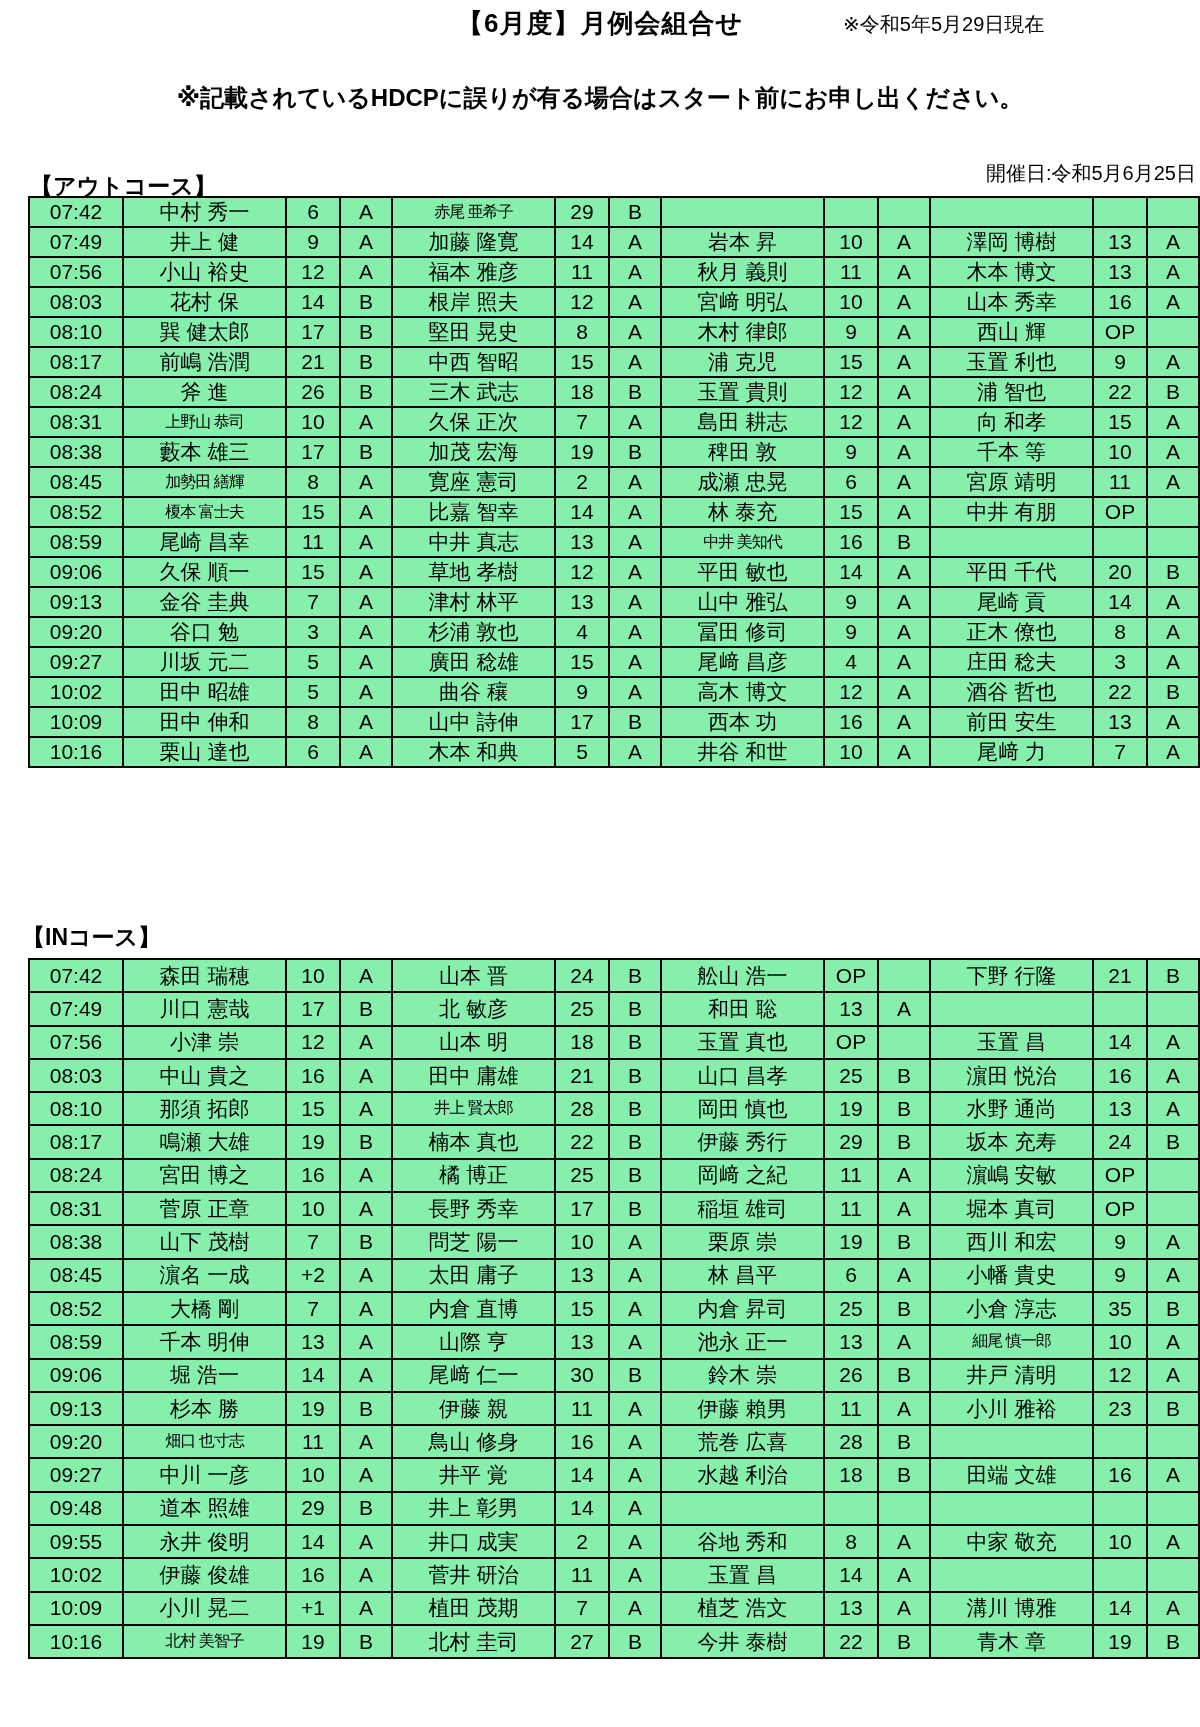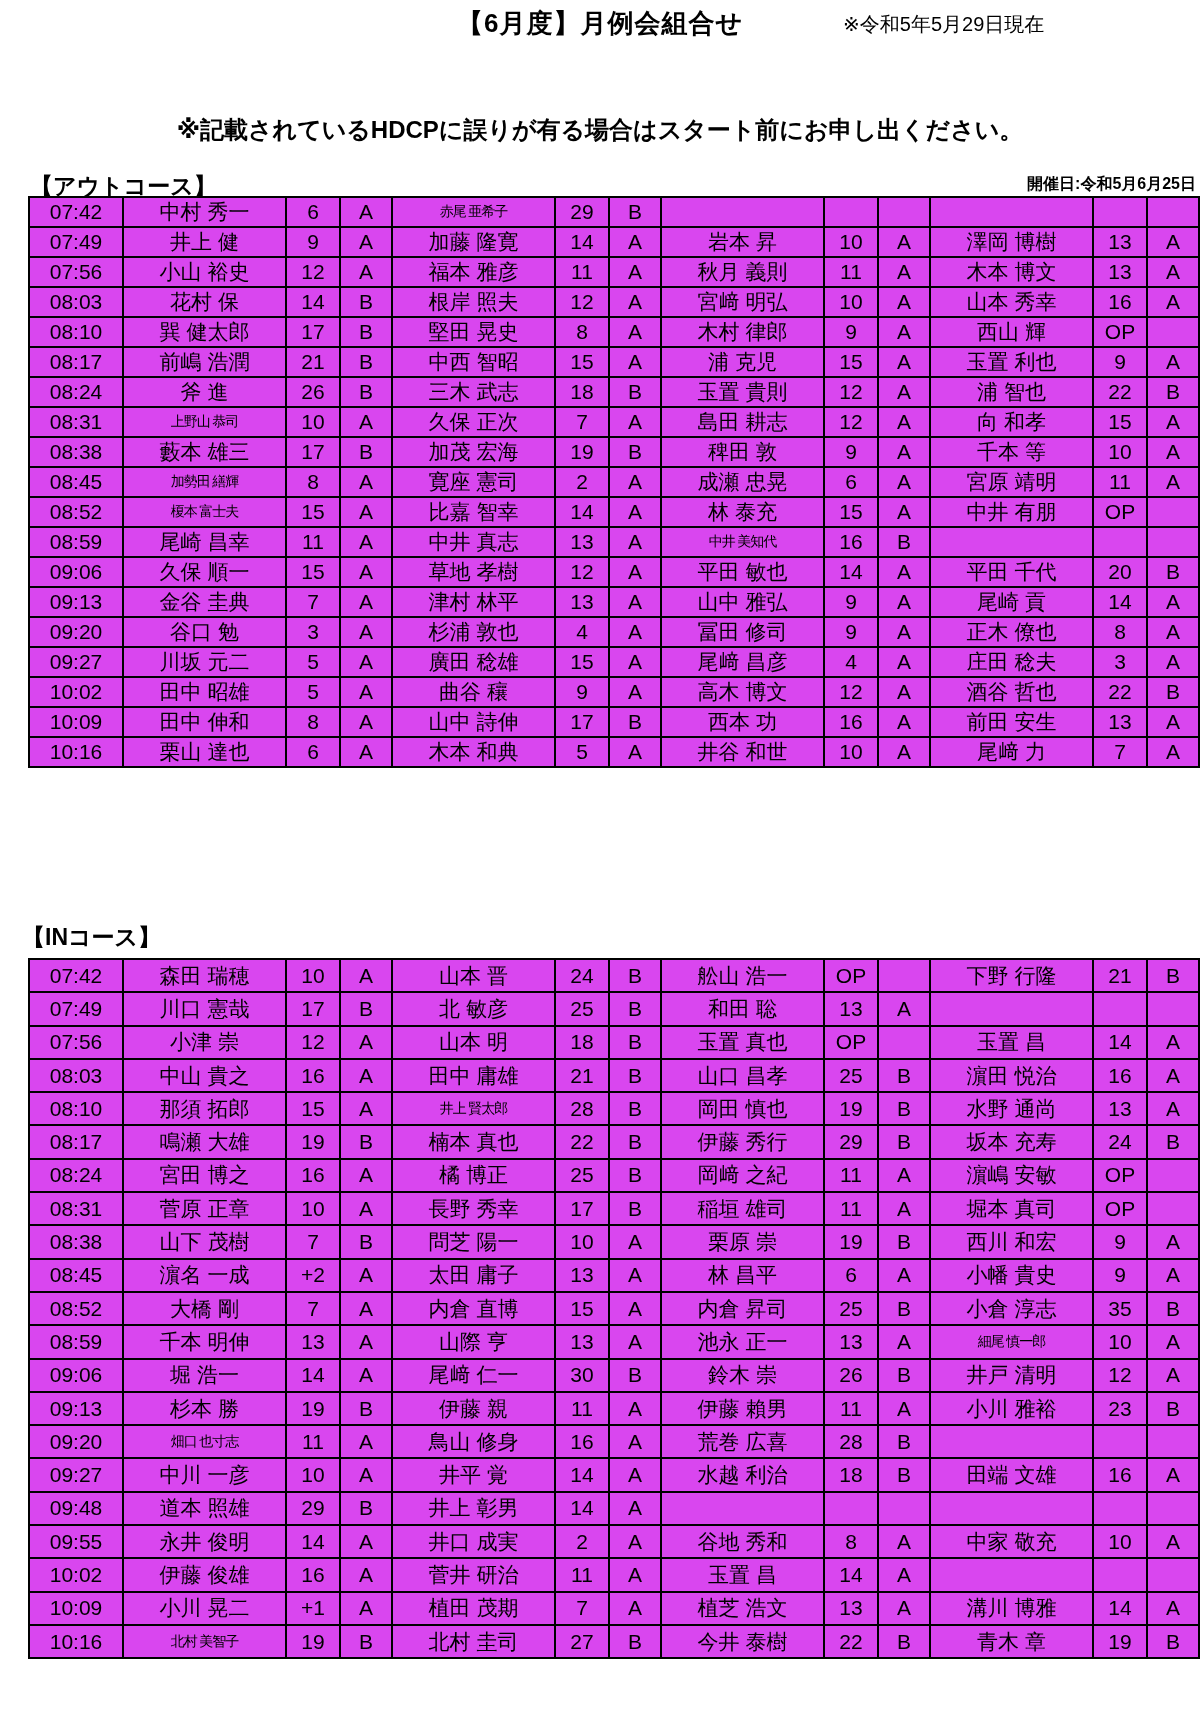--- a/index.html
+++ b/index.html
@@ -14,46 +14,46 @@
   .title {
     position:absolute; top:6px; left:0; width:1200px;
     text-align:center; font-size:26px; font-weight:bold; letter-spacing:1px;
   }
   .asof {
     position:absolute; top:11px; left:843px;
     font-size:20px; font-weight:normal;
   }
   .notice {
     position:absolute; top:82px; left:0; width:1200px;
-    text-align:center; font-size:24px; font-weight:bold;margin-top:32px;
+    text-align:center; font-size:24px; font-weight:bold;
   }
   .section-label { font-size:23px; font-weight:bold; }
   .out-label { position:absolute; top:171px; left:30px; }
   .in-label  { position:absolute; top:922px; left:22px; }
   .event-date {
     position:absolute; top:160px; right:4px;
-    font-size:16px; font-weight:bold;margin-top:14px;
+    font-size:20px; font-weight:normal;
   }
   table.sheet {
     position:absolute; left:28px; width:1170px;
     border-collapse:collapse; table-layout:fixed;
-    background:#d946ef;
+    background:#86efac;
   }
   table.out-table { top:196px; }
   table.in-table  { top:958px; }
   table.sheet td {
     border:2px solid #000000;
     text-align:center; vertical-align:middle;
     padding:0; font-size:21px; white-space:nowrap; overflow:hidden;
     font-weight:normal;
   }
   table.out-table td { height:27.7px; }
   table.in-table  td { height:31.3px; }
   td.time { font-size:20px; }
-  td.name.sq { font-size:14px; letter-spacing:-1px;font-family:Liberation Serif, serif; }
+  td.name.sq { font-size:16px; letter-spacing:-1px; }
 </style>
 </head>
 <body>
 
 <div class="page">
 
   <div class="title">【6月度】月例会組合せ</div>
   <div class="asof">※令和5年5月29日現在</div>
   <div class="notice">※記載されているHDCPに誤りが有る場合はスタート前にお申し出ください。</div>
 

